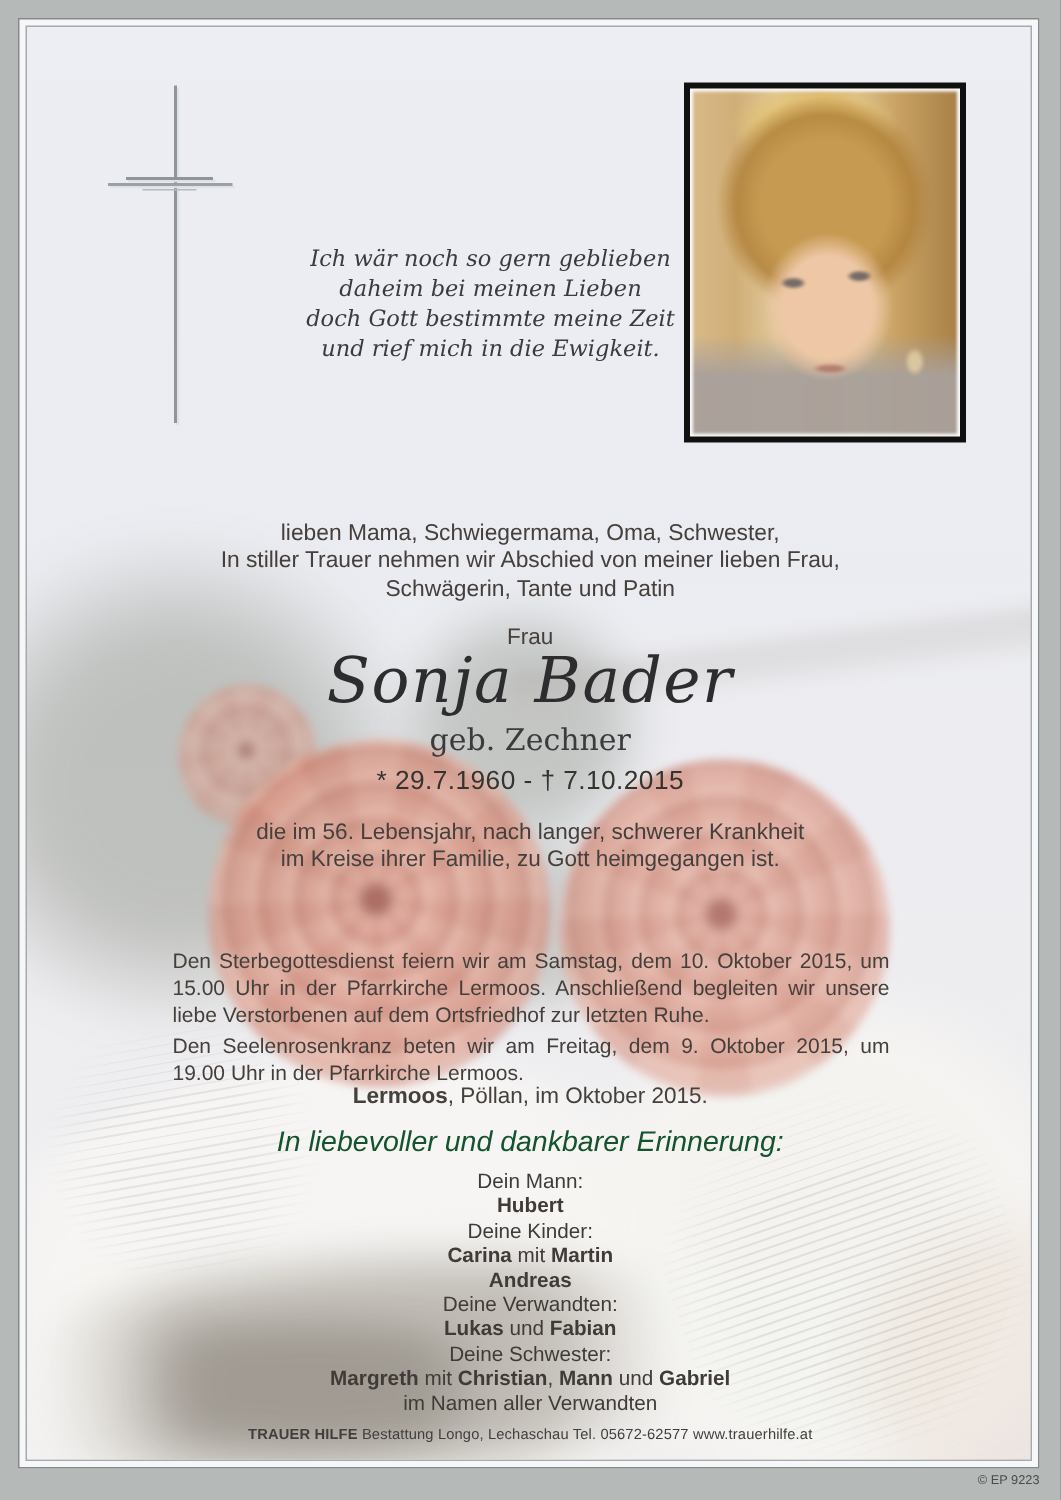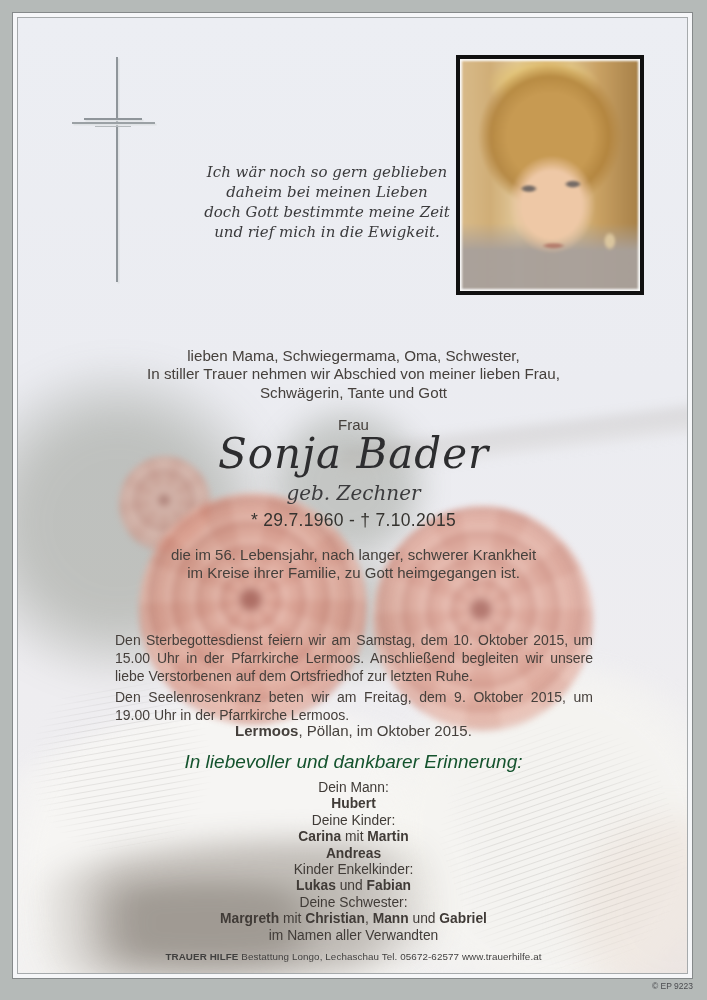--- a/index.html
+++ b/index.html
@@ -66,21 +66,21 @@
      radial-gradient(ellipse 31% 27% at 51% 63%,#ecc8a8 0 55%,rgba(236,200,168,0) 80%),
      linear-gradient(180deg,rgba(0,0,0,0) 71%,rgba(168,160,155,.95) 83%),
      radial-gradient(ellipse 54% 42% at 50% 33%,#c59a56 0 45%,rgba(175,130,62,.85) 62%,rgba(175,130,62,0) 76%),
      radial-gradient(ellipse 40% 16% at 46% 10%,rgba(226,196,120,.8) 0 50%,rgba(226,196,120,0) 80%),
      linear-gradient(90deg,#d7ba8c 0%,#cfae7a 16%,#e0c89c 32%,#d2ad74 48%,#dbc08e 62%,#c6a065 78%,#b18c55 92%,#a6814b 100%);}
   
   .intro{top:347px;font-size:15.2px;line-height:18.4px;color:#45403c;}
   .salut{top:416px;font-size:15px;color:#45403c;}
   .name{top:428px;font-family:"DejaVu Serif",serif;font-style:italic;font-size:42px;line-height:52px;
         letter-spacing:1px;color:#2d2d2f;}
-  .maiden{top:481px;font-family:"DejaVu Serif",serif;font-style:italic;font-size:20px;color:#3b3b3d;}
+  .maiden{top:481px;font-family:"DejaVu Serif",serif;font-size:20px;color:#3b3b3d;}
   .dates{top:510px;font-size:17.5px;color:#35332f;letter-spacing:.3px;}
   .passing{top:546px;font-size:15px;line-height:18.4px;color:#45403c;}
   .para{left:115px;width:478px;text-align:justify;font-size:14px;line-height:17.8px;color:#453f3b;margin-top:32px;}
   .para1{top:600px;}
   .para2{top:657px;}
   .dateline{top:722px;font-size:15px;color:#45403c;}
   .memhead{top:751px;font-family:Liberation Sans, sans-serif;font-style:italic;font-size:19px;color:#14532d;}
   .memlist{top:780px;font-size:13.8px;line-height:16.4px;color:#403b37;}
   .b{font-weight:bold;}
   .footer{top:951px;font-size:9.8px;letter-spacing:.1px;color:#403f3e;}
@@ -126,21 +126,21 @@
         <div class="tline">und rief mich in die Ewigkeit.</div>
       </div>
 
     <div class="abs photo">
       <div class="photo-img"></div>
     </div>
 
     <div class="abs ctr intro">
         <div class="tline">lieben Mama, Schwiegermama, Oma, Schwester,</div>
         <div class="tline">In stiller Trauer nehmen wir Abschied von meiner lieben Frau,</div>
-        <div class="tline">Schwägerin, Tante und Gott</div>
+        <div class="tline">Schwägerin, Tante und Patin</div>
       </div>
 
     <div class="abs ctr salut">Frau</div>
 
     <div class="abs ctr name">Sonja Bader</div>
 
     <div class="abs ctr maiden">geb. Zechner</div>
 
     <div class="abs ctr dates">* 29.7.1960 - † 7.10.2015</div>
 
@@ -156,21 +156,21 @@
     <div class="abs ctr dateline"><span class="b">Lermoos</span><span>, Pöllan, im Oktober 2015.</span></div>
 
     <div class="abs ctr memhead">In liebevoller und dankbarer Erinnerung:</div>
 
     <div class="abs ctr memlist">
         <div class="mem-line"><span>Dein Mann:</span></div>
         <div class="mem-line"><span class="b">Hubert</span></div>
         <div class="mem-line"><span>Deine Kinder:</span></div>
         <div class="mem-line"><span class="b">Carina</span><span> mit </span><span class="b">Martin</span></div>
         <div class="mem-line"><span class="b">Andreas</span></div>
-        <div class="mem-line"><span>Kinder Enkelkinder:</span></div>
+        <div class="mem-line"><span>Deine Verwandten:</span></div>
         <div class="mem-line"><span class="b">Lukas</span><span> und </span><span class="b">Fabian</span></div>
         <div class="mem-line"><span>Deine Schwester:</span></div>
         <div class="mem-line"><span class="b">Margreth</span><span> mit </span><span class="b">Christian</span><span>, </span><span class="b">Mann</span><span> und </span><span class="b">Gabriel</span></div>
         <div class="mem-line"><span>im Namen aller Verwandten</span></div>
       </div>
 
     <div class="abs ctr footer"><span class="b">TRAUER HILFE</span><span> Bestattung Longo, Lechaschau Tel. 05672-62577 www.trauerhilfe.at</span></div>
 
   </div>
 

